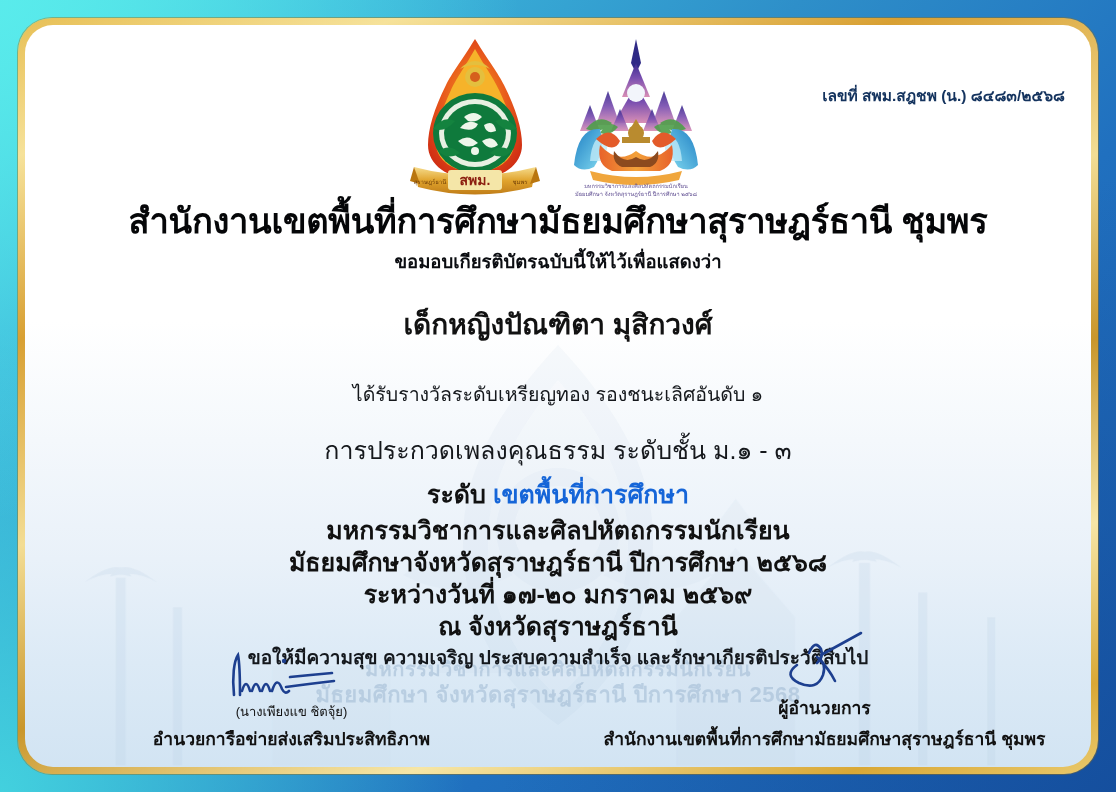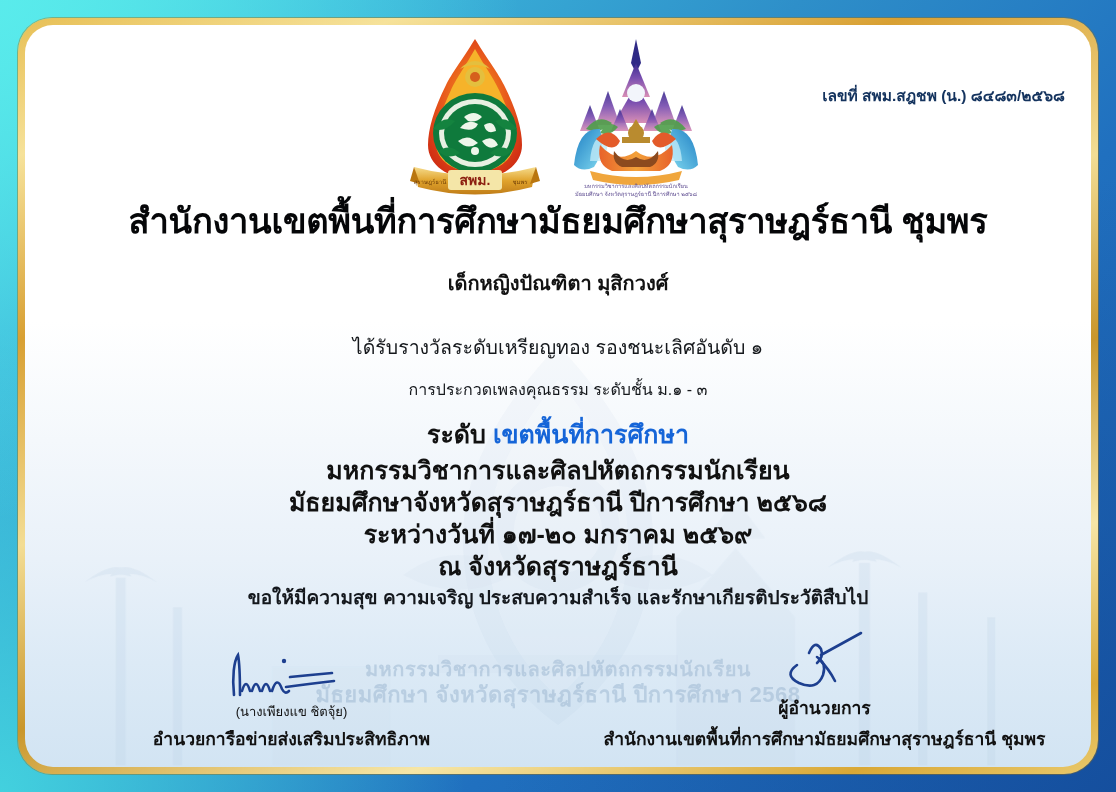--- a/index.html
+++ b/index.html
@@ -108,41 +108,41 @@
     line-height: 1.16;
   }
   .subtitle {
     margin-top: 6px;
     font-size: 18.5px;
     font-weight: bold;
     color: #0b0d11;
   }
   .recipient {
     margin-top: 26px;
-    font-size: 20px;
+    font-size: 28px;
     font-weight: bold;
     color: #121212;
   }
   .school {
     margin-top: 8px;
     font-size: 19px;
     color: #15181c;
   }
   .award {
     margin-top: 33px;
     font-size: 19.5px;
     color: #15181c;
   }
   .category {
-    margin-top: 14px;
-    font-size: 16px;
+    margin-top: 20px;
+    font-size: 25px;
     color: #15181c;
   }
   .level-line {
-    margin-top: 12px;
+    margin-top: 4px;
     font-size: 25px;
     font-weight: bold;
     color: #111;
   }
   .level-line .accent { color: #1565d8; }
   .event-line {
     font-size: 25px;
     font-weight: bold;
     color: #111;
     line-height: 1.28;
@@ -330,20 +330,21 @@
           <path d="M58 118 q10 14 22 6 q12 8 22 -6 q2 12 -8 16 h-28 q-10 -4 -8 -16Z" fill="#8c4a1e"></path>
           <path d="M34 138 q46 12 92 0 l-3 9 q-43 10 -86 0Z" fill="#f0a63c"></path>
           <text x="80" y="155" font-family="'Liberation Sans',sans-serif" font-size="5.6" fill="#5c4a8f" text-anchor="middle">มหกรรมวิชาการและศิลปหัตถกรรมนักเรียน</text>
           <text x="80" y="163" font-family="'Liberation Sans',sans-serif" font-size="5.6" fill="#5c4a8f" text-anchor="middle">มัธยมศึกษา จังหวัดสุราษฎร์ธานี ปีการศึกษา ๒๕๖๘</text>
         </svg>
       </div>
     </div>
 
     <div class="body-wrap">
       <div class="org-title">สำนักงานเขตพื้นที่การศึกษามัธยมศึกษาสุราษฎร์ธานี ชุมพร</div>
+      <div class="subtitle">ขอมอบเกียรติบัตรฉบับนี้ให้ไว้เพื่อแสดงว่า</div>
 
       <div class="recipient">เด็กหญิงปัณฑิตา มุสิกวงศ์</div>
 
       <div class="award">ได้รับรางวัลระดับเหรียญทอง รองชนะเลิศอันดับ ๑</div>
       <div class="category">การประกวดเพลงคุณธรรม ระดับชั้น ม.๑ - ๓</div>
 
       <div class="level-line">
         <span>ระดับ</span>
         <span class="accent">เขตพื้นที่การศึกษา</span>
       </div>

